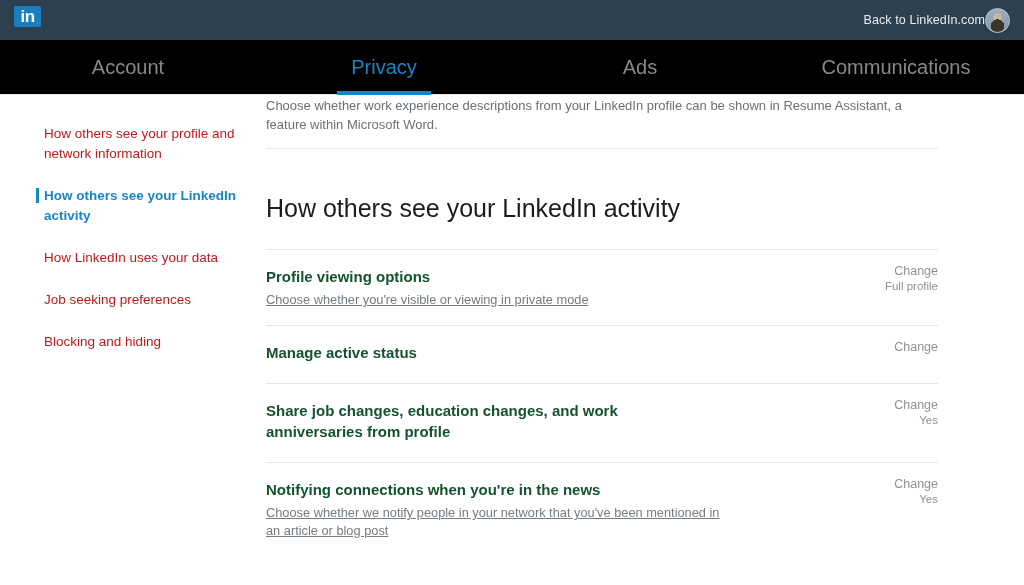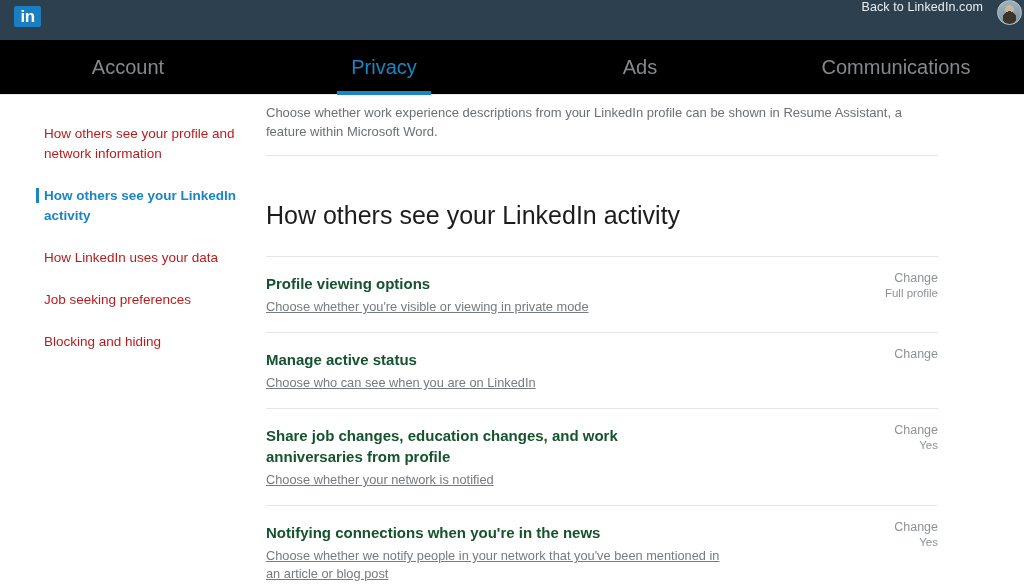--- a/index.html
+++ b/index.html
@@ -37,26 +37,25 @@
     justify-content: center;
     color: #ffffff;
     font-size: 17px;
     font-weight: bold;
     letter-spacing: -0.5px;
     line-height: 1;
     padding-bottom: 1px;
   }
   .topbar-right {
     position: absolute;
-    right: 2px;
+    right: 14px;
     top: 0;
     height: 40px;
     display: flex;
-    align-items: flex-start;
-    gap: 14px;
+    align-items: center;
   }
   .back-link {
     color: #e8eef2;
     font-size: 12.5px;
     text-decoration: none;
     letter-spacing: 0.1px;
     white-space: nowrap;
   }
   .avatar {
     width: 25px;
@@ -172,21 +171,21 @@
     font-weight: bold;
     color: #000000;
     opacity: 0.10;
     line-height: 22px;
     margin-top: -26px;
   }
   .scrolled-desc {
     font-size: 13px;
     color: #6b7074;
     line-height: 19px;
-    margin-top: 12px;
+    margin-top: 5px;
   }
   .scrolled-actions {
     position: absolute;
     right: 0;
     top: -26px;
     text-align: right;
     width: 120px;
   }
   .scrolled-change {
     font-size: 12.5px;
@@ -323,30 +322,28 @@
       <div class="setting-name">Profile viewing options</div>
       <div class="setting-desc">Choose whether you're visible or viewing in private mode</div>
       <div class="setting-actions">
         <a class="change-link">Change</a>
         <span class="setting-value">Full profile</span>
       </div>
     </div>
 
     <div class="setting-row">
       <div class="setting-name">Manage active status</div>
-      <div class="setting-desc">Choose who can see when you are on LinkedIn</div>
       <div class="setting-actions">
         <a class="change-link">Change</a>
         <span class="setting-value"></span>
       </div>
     </div>
 
     <div class="setting-row">
       <div class="setting-name">Share job changes, education changes, and work anniversaries from profile</div>
-      <div class="setting-desc">Choose whether your network is notified</div>
       <div class="setting-actions">
         <a class="change-link">Change</a>
         <span class="setting-value">Yes</span>
       </div>
     </div>
 
     <div class="setting-row">
       <div class="setting-name">Notifying connections when you're in the news</div>
       <div class="setting-desc">Choose whether we notify people in your network that you've been mentioned in an article or blog post</div>
       <div class="setting-actions">

